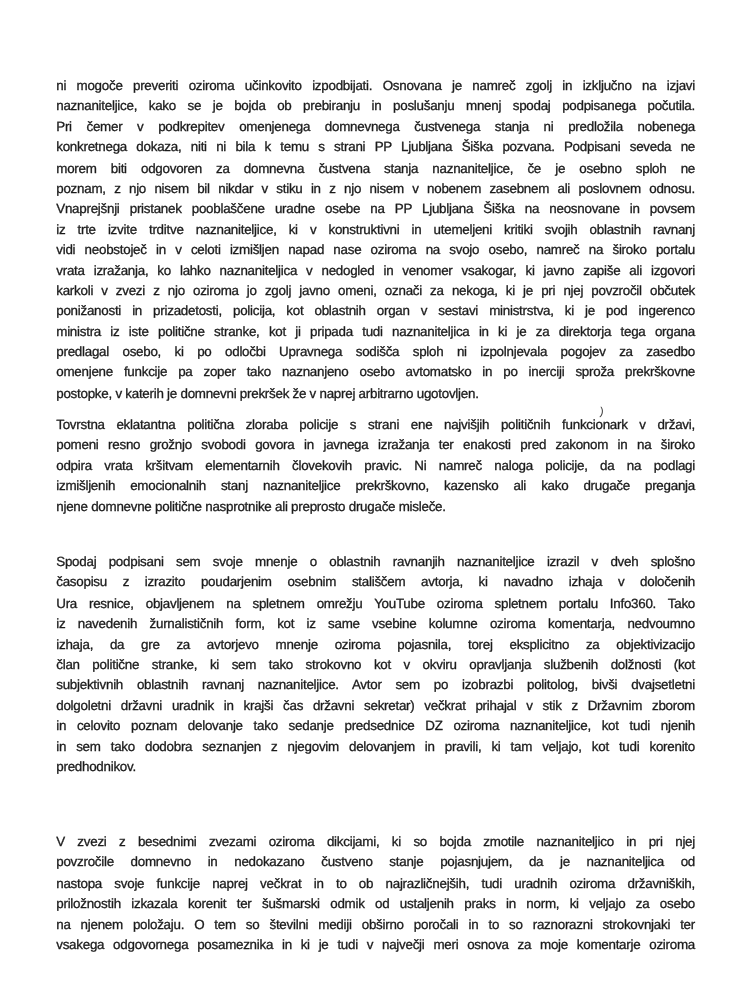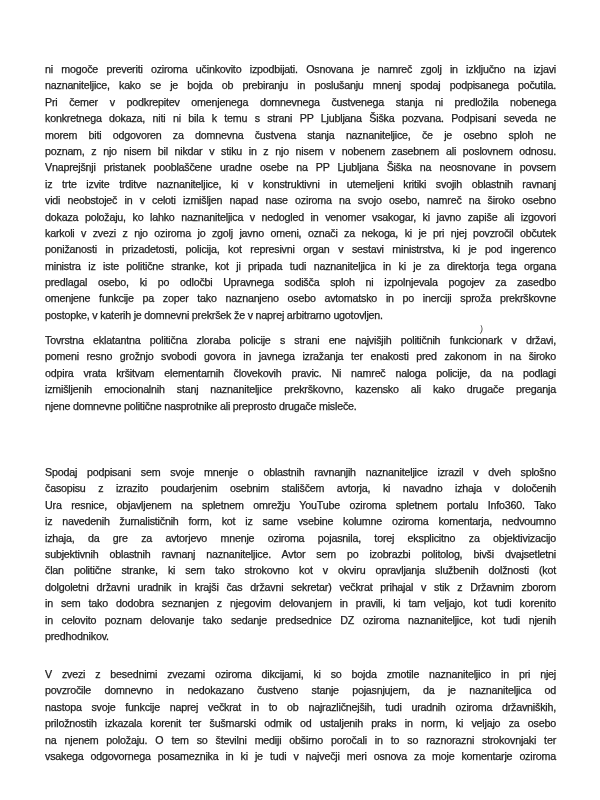--- a/index.html
+++ b/index.html
@@ -61,47 +61,47 @@
 
   <div class="para" style="top:17px">
       <div class="tl">ni mogoče preveriti oziroma učinkovito izpodbijati. Osnovana je namreč zgolj in izključno na izjavi</div>
       <div class="tl">naznaniteljice, kako se je bojda ob prebiranju in poslušanju mnenj spodaj podpisanega počutila.</div>
       <div class="tl">Pri čemer v podkrepitev omenjenega domnevnega čustvenega stanja ni predložila nobenega</div>
       <div class="tl">konkretnega dokaza, niti ni bila k temu s strani PP Ljubljana Šiška pozvana. Podpisani seveda ne</div>
       <div class="tl">morem biti odgovoren za domnevna čustvena stanja naznaniteljice, če je osebno sploh ne</div>
       <div class="tl">poznam, z njo nisem bil nikdar v stiku in z njo nisem v nobenem zasebnem ali poslovnem odnosu.</div>
       <div class="tl">Vnaprejšnji pristanek pooblaščene uradne osebe na PP Ljubljana Šiška na neosnovane in povsem</div>
       <div class="tl">iz trte izvite trditve naznaniteljice, ki v konstruktivni in utemeljeni kritiki svojih oblastnih ravnanj</div>
-      <div class="tl">vidi neobstoječ in v celoti izmišljen napad nase oziroma na svojo osebo, namreč na široko osebno</div>
-      <div class="tl">dokaza položaju, ko lahko naznaniteljica v nedogled in venomer vsakogar, ki javno zapiše ali izgovori</div>
+      <div class="tl">vidi neobstoječ in v celoti izmišljen napad nase oziroma na svojo osebo, namreč na široko portalu</div>
+      <div class="tl">vrata izražanja, ko lahko naznaniteljica v nedogled in venomer vsakogar, ki javno zapiše ali izgovori</div>
       <div class="tl">karkoli v zvezi z njo oziroma jo zgolj javno omeni, označi za nekoga, ki je pri njej povzročil občutek</div>
-      <div class="tl">ponižanosti in prizadetosti, policija, kot represivni organ v sestavi ministrstva, ki je pod ingerenco</div>
+      <div class="tl">ponižanosti in prizadetosti, policija, kot oblastnih organ v sestavi ministrstva, ki je pod ingerenco</div>
       <div class="tl">ministra iz iste politične stranke, kot ji pripada tudi naznaniteljica in ki je za direktorja tega organa</div>
       <div class="tl">predlagal osebo, ki po odločbi Upravnega sodišča sploh ni izpolnjevala pogojev za zasedbo</div>
       <div class="tl">omenjene funkcije pa zoper tako naznanjeno osebo avtomatsko in po inerciji sproža prekrškovne</div>
       <div class="tl tl-end">postopke, v katerih je domnevni prekršek že v naprej arbitrarno ugotovljen.</div>
     </div>
   <div class="para" style="top:288px">
       <div class="tl">Tovrstna eklatantna politična zloraba policije s strani ene najvišjih političnih funkcionark v državi,</div>
       <div class="tl">pomeni resno grožnjo svobodi govora in javnega izražanja ter enakosti pred zakonom in na široko</div>
       <div class="tl">odpira vrata kršitvam elementarnih človekovih pravic. Ni namreč naloga policije, da na podlagi</div>
       <div class="tl">izmišljenih emocionalnih stanj naznaniteljice prekrškovno, kazensko ali kako drugače preganja</div>
       <div class="tl tl-end">njene domnevne politične nasprotnike ali preprosto drugače misleče.</div>
     </div>
-  <div class="para" style="top:420px">
+  <div class="para" style="top:398px">
       <div class="tl">Spodaj podpisani sem svoje mnenje o oblastnih ravnanjih naznaniteljice izrazil v dveh splošno</div>
       <div class="tl">časopisu z izrazito poudarjenim osebnim stališčem avtorja, ki navadno izhaja v določenih</div>
       <div class="tl">Ura resnice, objavljenem na spletnem omrežju YouTube oziroma spletnem portalu Info360. Tako</div>
       <div class="tl">iz navedenih žurnalističnih form, kot iz same vsebine kolumne oziroma komentarja, nedvoumno</div>
       <div class="tl">izhaja, da gre za avtorjevo mnenje oziroma pojasnila, torej eksplicitno za objektivizacijo</div>
+      <div class="tl">član politične stranke, ki sem tako strokovno kot v okviru opravljanja službenih dolžnosti (kot</div>
       <div class="tl">subjektivnih oblastnih ravnanj naznaniteljice. Avtor sem po izobrazbi politolog, bivši dvajsetletni</div>
-      <div class="tl">član politične stranke, ki sem tako strokovno kot v okviru opravljanja službenih dolžnosti (kot</div>
       <div class="tl">dolgoletni državni uradnik in krajši čas državni sekretar) večkrat prihajal v stik z Državnim zborom</div>
+      <div class="tl">in celovito poznam delovanje tako sedanje predsednice DZ oziroma naznaniteljice, kot tudi njenih</div>
       <div class="tl">in sem tako dodobra seznanjen z njegovim delovanjem in pravili, ki tam veljajo, kot tudi korenito</div>
-      <div class="tl">in celovito poznam delovanje tako sedanje predsednice DZ oziroma naznaniteljice, kot tudi njenih</div>
       <div class="tl tl-end">predhodnikov.</div>
     </div>
   <div class="para" style="top:622px">
       <div class="tl">V zvezi z besednimi zvezami oziroma dikcijami, ki so bojda zmotile naznaniteljico in pri njej</div>
       <div class="tl">povzročile domnevno in nedokazano čustveno stanje pojasnjujem, da je naznaniteljica od</div>
       <div class="tl">nastopa svoje funkcije naprej večkrat in to ob najrazličnejših, tudi uradnih oziroma državniških,</div>
       <div class="tl">priložnostih izkazala korenit ter šušmarski odmik od ustaljenih praks in norm, ki veljajo za osebo</div>
       <div class="tl">na njenem položaju. O tem so številni mediji obširno poročali in to so raznorazni strokovnjaki ter</div>
       <div class="tl">vsakega odgovornega posameznika in ki je tudi v največji meri osnova za moje komentarje oziroma</div>
     </div>

